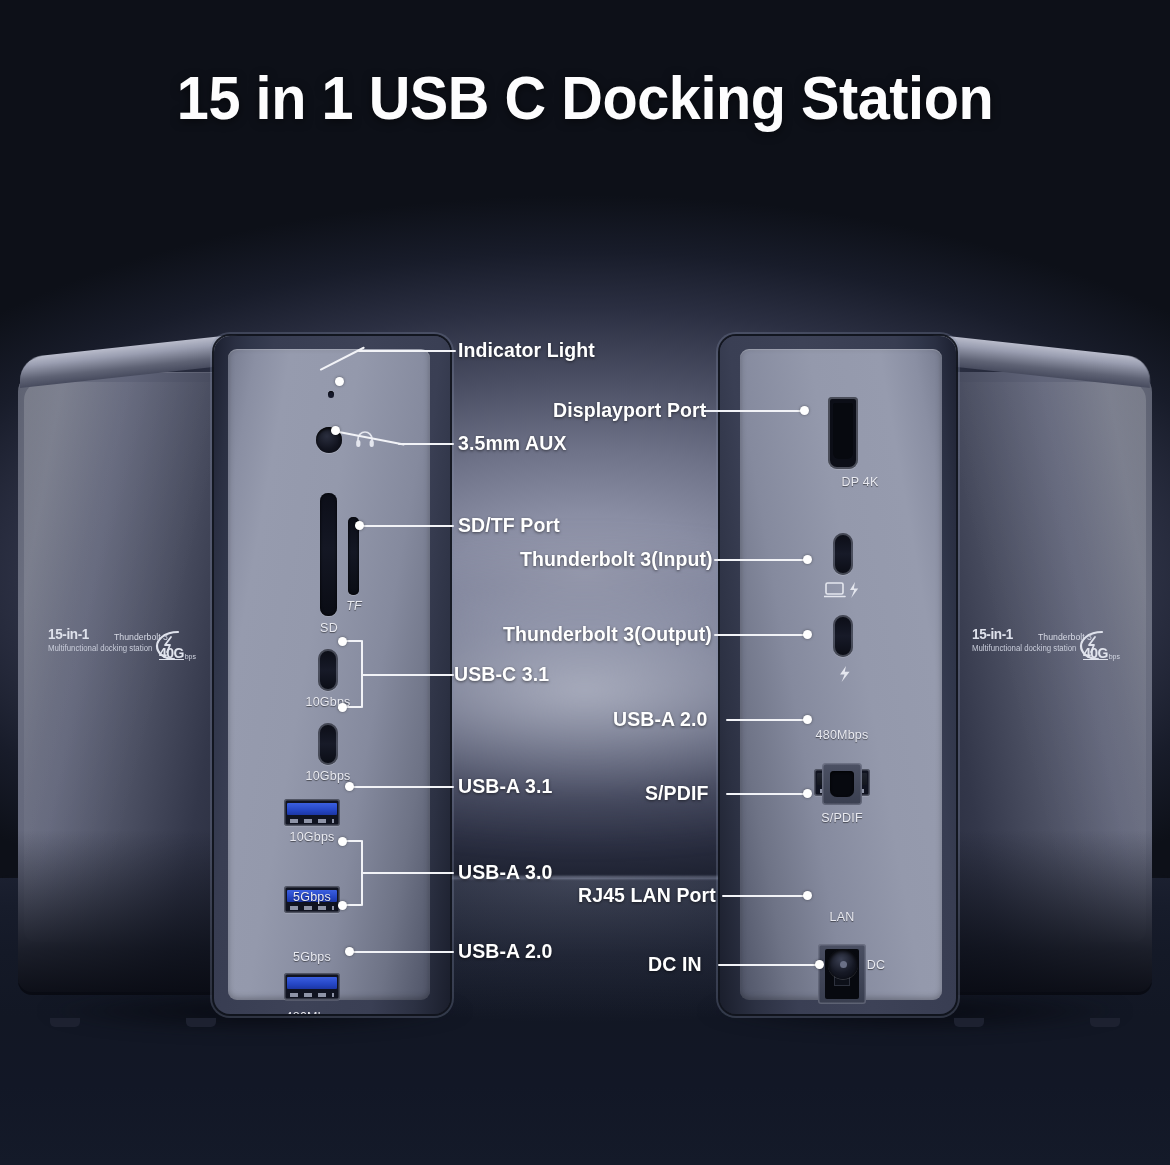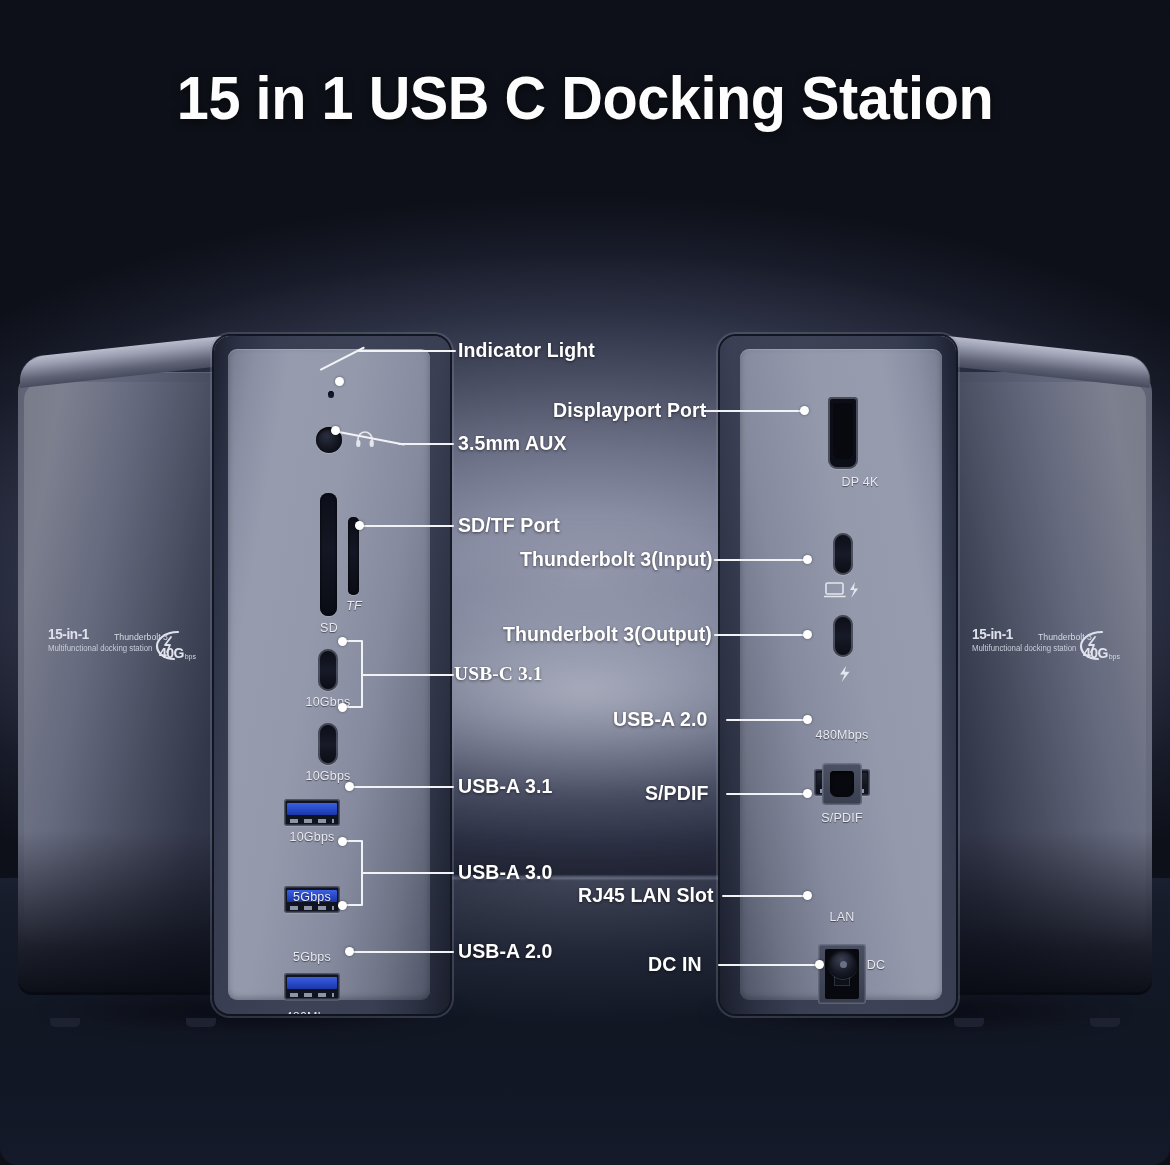--- a/index.html
+++ b/index.html
@@ -4,21 +4,21 @@
 <style>
   * { margin:0; padding:0; box-sizing:border-box; }
   html,body { width:1170px; height:1165px; overflow:hidden; }
   body {
     font-family:"Liberation Sans", sans-serif;
     background:#0d1018;
     position:relative;
   }
 
   
-  #scene { position:absolute; inset:0; overflow:hidden;border-radius:18px; }
+  #scene { position:absolute; inset:0; overflow:hidden; }
 
   .bg-base { position:absolute; inset:0; background:#0d1018; }
 
   .bg-glow {
     position:absolute; left:50%; top:560px;
     width:1500px; height:760px; transform:translate(-50%,-50%);
     background:radial-gradient(ellipse 54% 50% at 50% 52%,
         #9a9db0 0%, #8a8ea4 16%, #6e7288 33%,
         #4a4e63 52%, #2b2f42 70%, #181c2a 85%, rgba(13,16,24,0) 100%);
   }
@@ -276,21 +276,21 @@
   .brand-r1 { display:flex; align-items:flex-end; gap:20px; }
   .brand-15 {
     font-size:15px; font-weight:700; color:#dfe2ec; letter-spacing:-.4px;
     transform:scaleX(.9); transform-origin:left bottom;
   }
   .brand-tb { font-size:9.5px; color:#d6d9e4; transform:scaleX(.92); transform-origin:left bottom; }
   .brand-r2 { font-size:8.5px; color:#c9cdda; transform:scaleX(.92); transform-origin:left top; margin-top:1px; }
   .brand-badge { position:absolute; right:2px; top:3px; width:48px; height:34px; }
   .brand-badge .g40 {
     position:absolute; left:11px; bottom:1px; font-size:14px; font-weight:700;
-    color:#e2e5ee; letter-spacing:-.5px;
+    color:#e2e5ee; letter-spacing:-.5px;text-decoration:underline;
   }
   .brand-badge .gbps { position:absolute; right:0px; bottom:2px; font-size:7px; color:#d4d8e3; }
 
   
   .callout { position:absolute; color:#ffffff; }
   .co-text {
     position:absolute; white-space:nowrap;
     font-size:19.5px; font-weight:700; letter-spacing:.1px;
     text-shadow:0 1px 3px rgba(0,0,0,.55);
     font-family:"Liberation Sans", sans-serif;
@@ -476,21 +476,21 @@
     <div class="co-dot" style="left:331px; top:426px;"></div>
   </div>
 
   <div class="callout">
     <div class="co-text" style="left:458px; top:514px;">SD/TF Port</div>
     <div class="co-line" style="left:362px; top:525px; width:92px;"></div>
     <div class="co-dot" style="left:355px; top:521px;"></div>
   </div>
 
   <div class="callout">
-    <div class="co-text" style="left:454px; top:663px;font-family:Liberation Serif, serif;">USB-C 3.1</div>
+    <div class="co-text" style="left:454px; top:663px;">USB-C 3.1</div>
     <div class="co-line" style="left:362px; top:674px; width:92px;"></div>
     <div class="co-vline" style="left:361px; top:640px; height:68px;"></div>
     <div class="co-line" style="left:344px; top:640px; width:18px;"></div>
     <div class="co-line" style="left:344px; top:706px; width:18px;"></div>
     <div class="co-dot" style="left:338px; top:637px;"></div>
     <div class="co-dot" style="left:338px; top:703px;"></div>
   </div>
 
   <div class="callout">
     <div class="co-text" style="left:458px; top:775px;">USB-A 3.1</div>
@@ -538,21 +538,21 @@
     <div class="co-dot" style="left:803px; top:715px;"></div>
   </div>
 
   <div class="callout">
     <div class="co-text" style="left:645px; top:782px;">S/PDIF</div>
     <div class="co-line" style="left:726px; top:793px; width:80px;"></div>
     <div class="co-dot" style="left:803px; top:789px;"></div>
   </div>
 
   <div class="callout">
-    <div class="co-text" style="left:578px; top:884px;">RJ45 LAN Slot</div>
+    <div class="co-text" style="left:578px; top:884px;">RJ45 LAN Port</div>
     <div class="co-line" style="left:722px; top:895px; width:84px;"></div>
     <div class="co-dot" style="left:803px; top:891px;"></div>
   </div>
 
   <div class="callout">
     <div class="co-text" style="left:648px; top:953px;">DC IN</div>
     <div class="co-line" style="left:718px; top:964px; width:100px;"></div>
     <div class="co-dot" style="left:815px; top:960px;"></div>
   </div>
 

